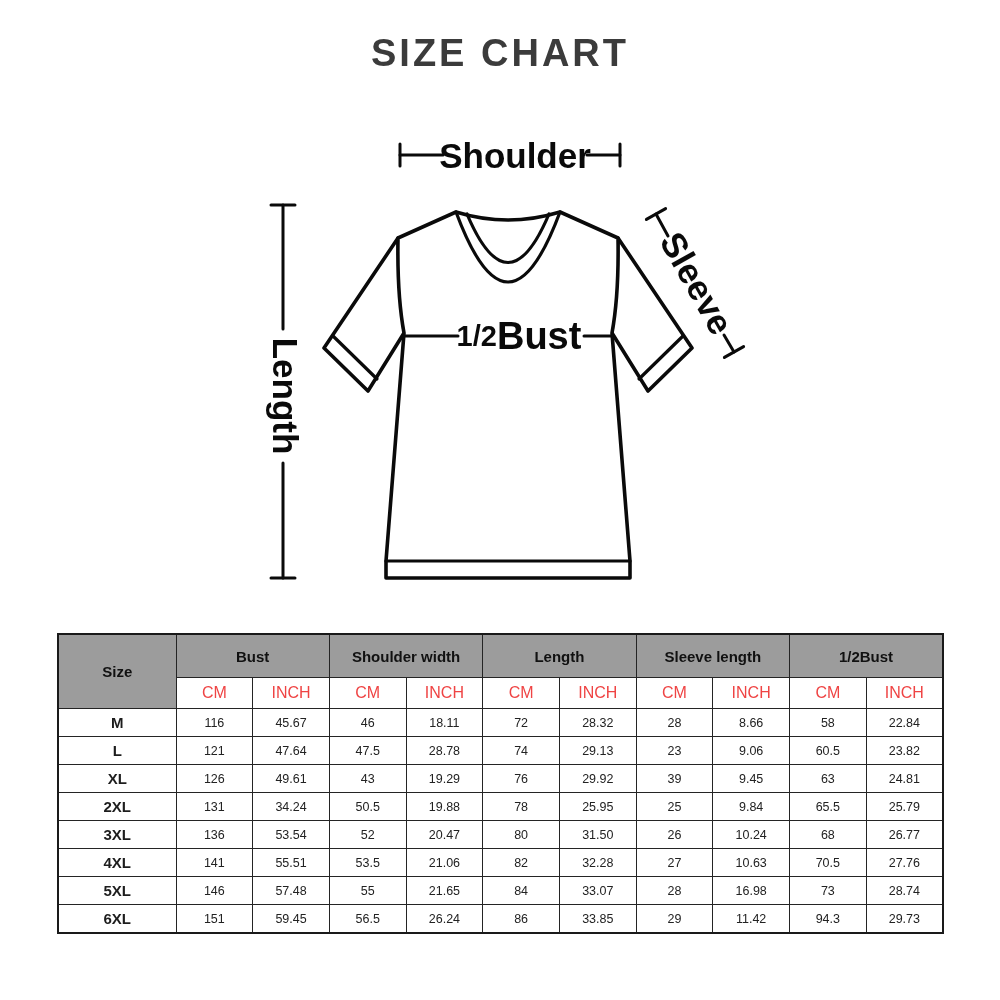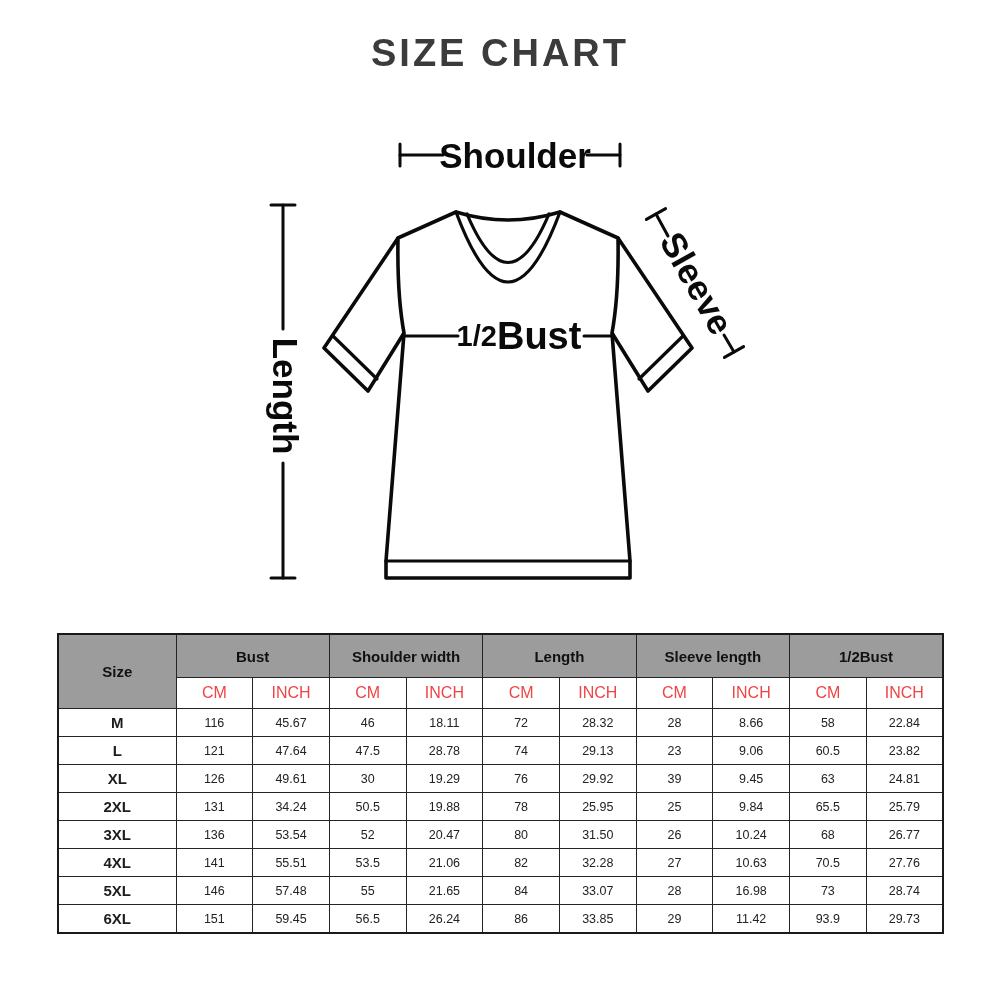--- a/index.html
+++ b/index.html
@@ -134,21 +134,21 @@
         <td>29.13</td>
         <td>23</td>
         <td>9.06</td>
         <td>60.5</td>
         <td>23.82</td>
       </tr>
       <tr>
         <th>XL</th>
         <td>126</td>
         <td>49.61</td>
-        <td>30</td>
+        <td>43</td>
         <td>19.29</td>
         <td>76</td>
         <td>29.92</td>
         <td>39</td>
         <td>9.45</td>
         <td>63</td>
         <td>24.81</td>
       </tr>
       <tr>
         <th>2XL</th>
@@ -205,17 +205,17 @@
       <tr>
         <th>6XL</th>
         <td>151</td>
         <td>59.45</td>
         <td>56.5</td>
         <td>26.24</td>
         <td>86</td>
         <td>33.85</td>
         <td>29</td>
         <td>11.42</td>
-        <td>93.9</td>
+        <td>94.3</td>
         <td>29.73</td>
       </tr>
     </tbody>
 </table>
 
 </body></html>

